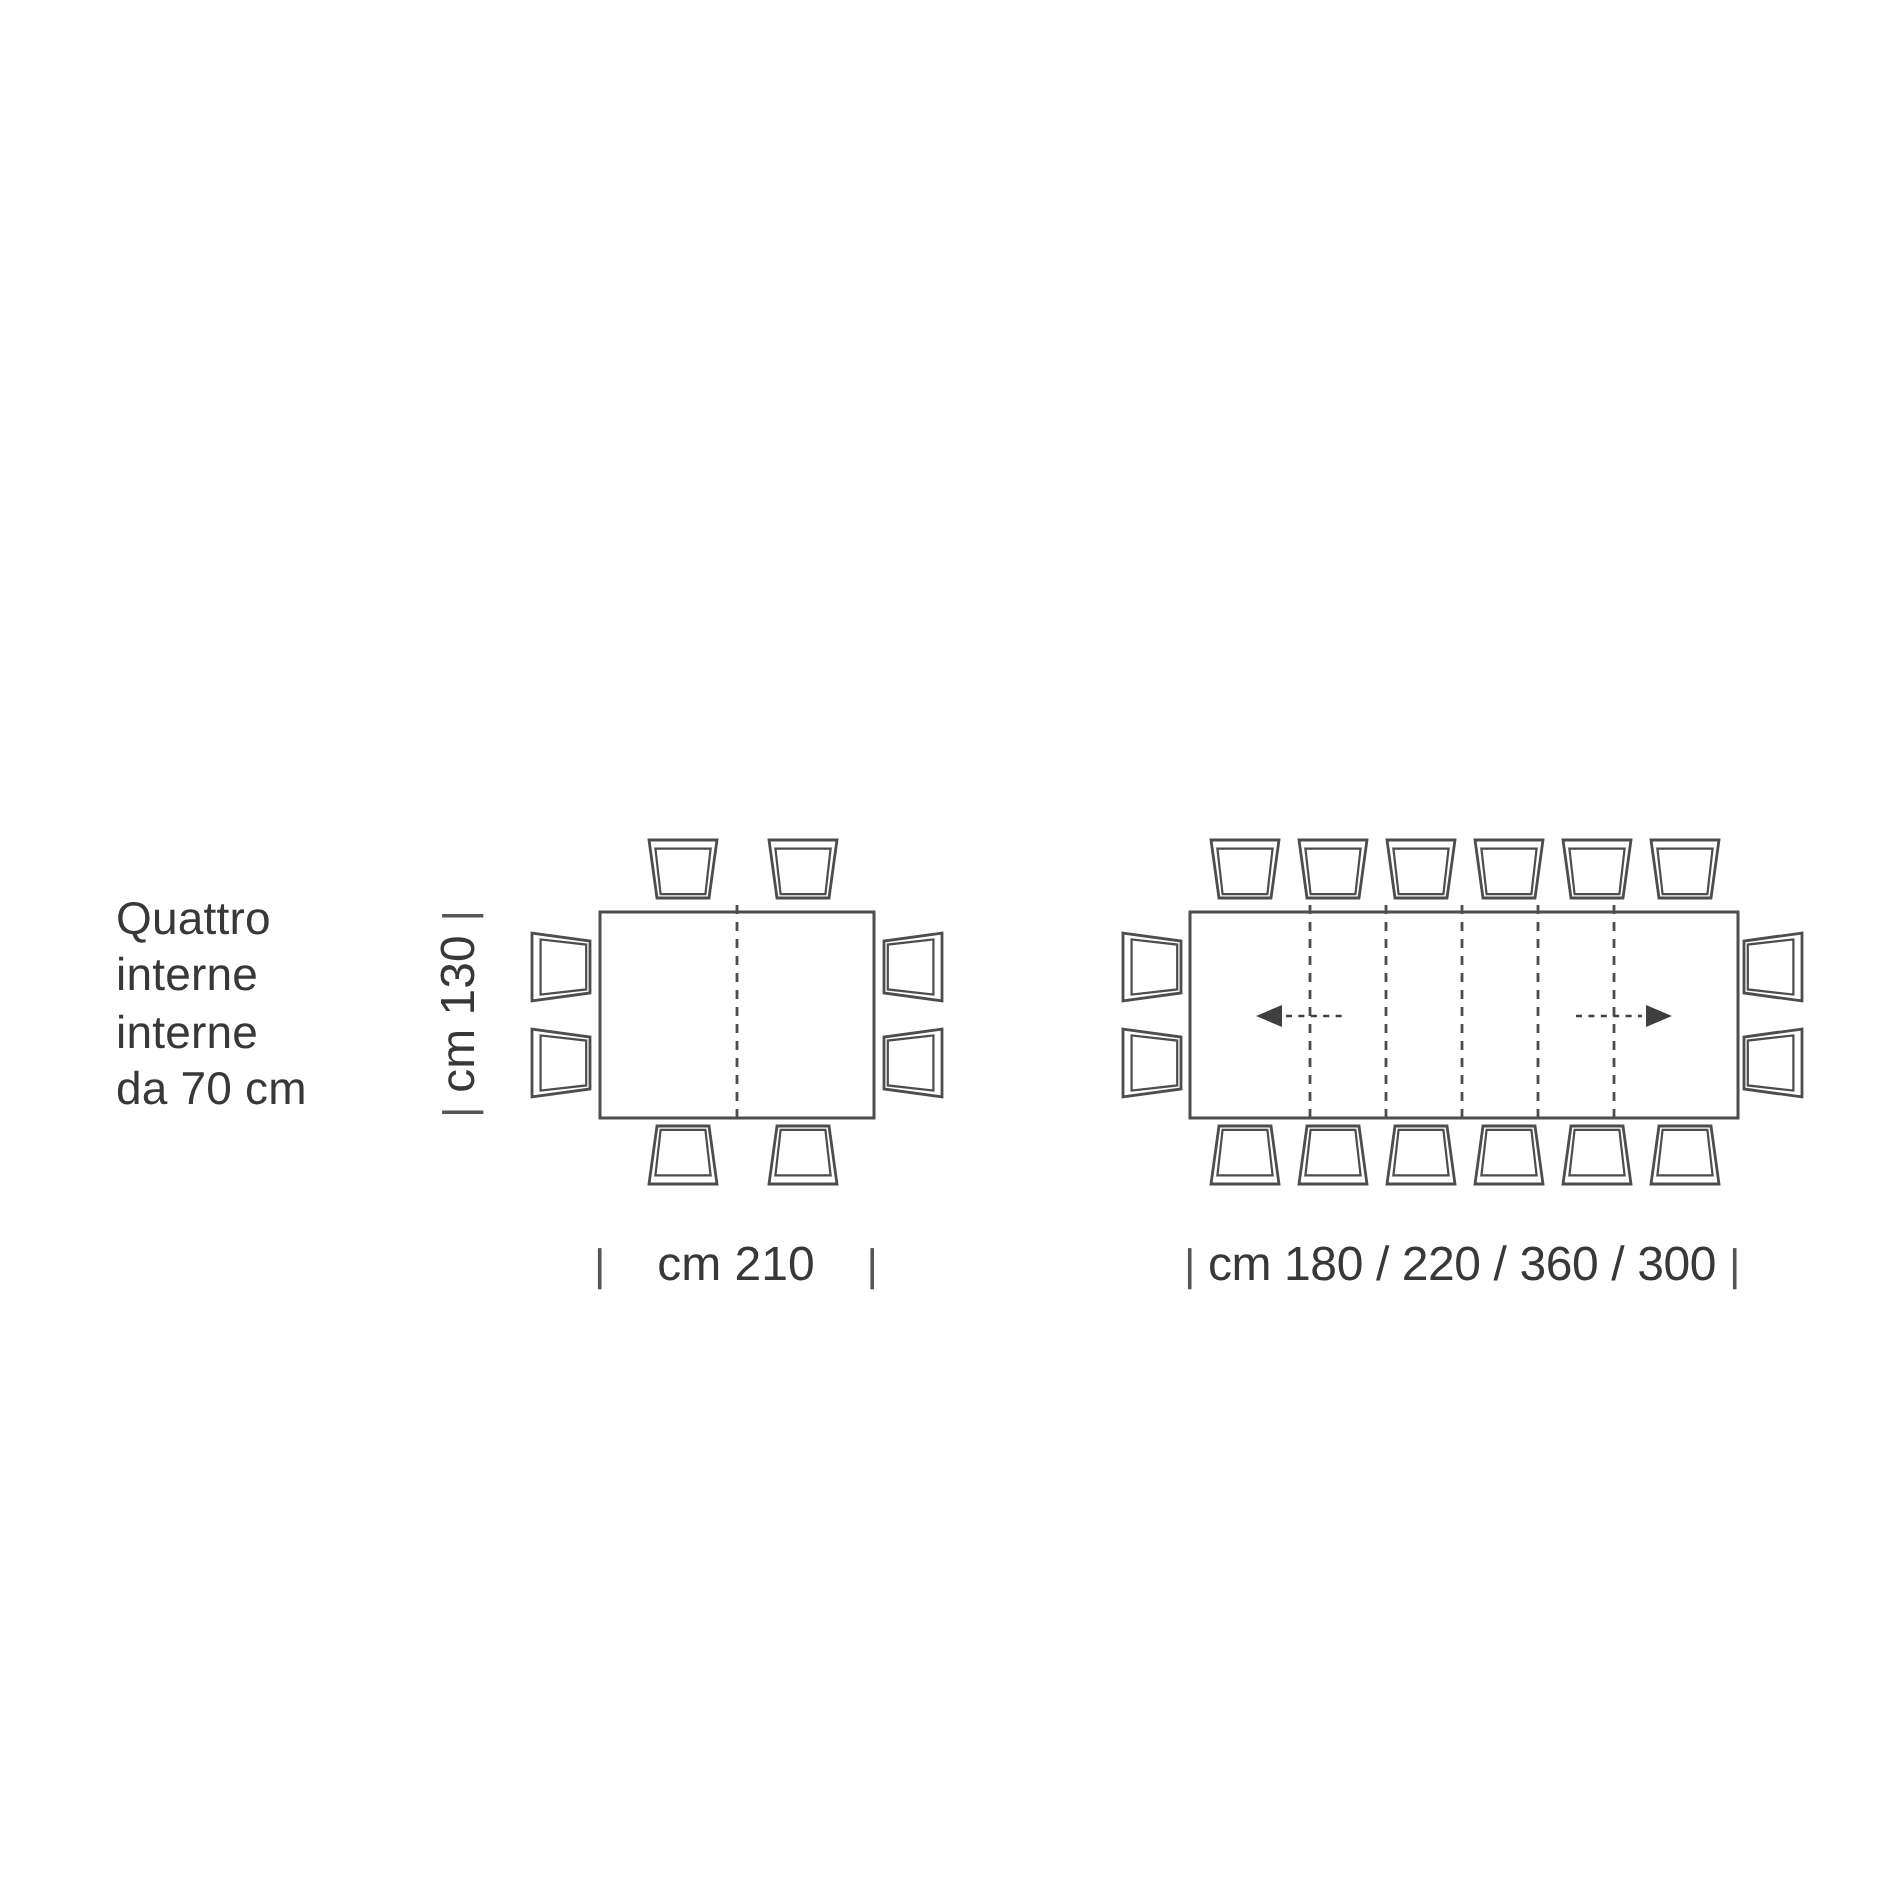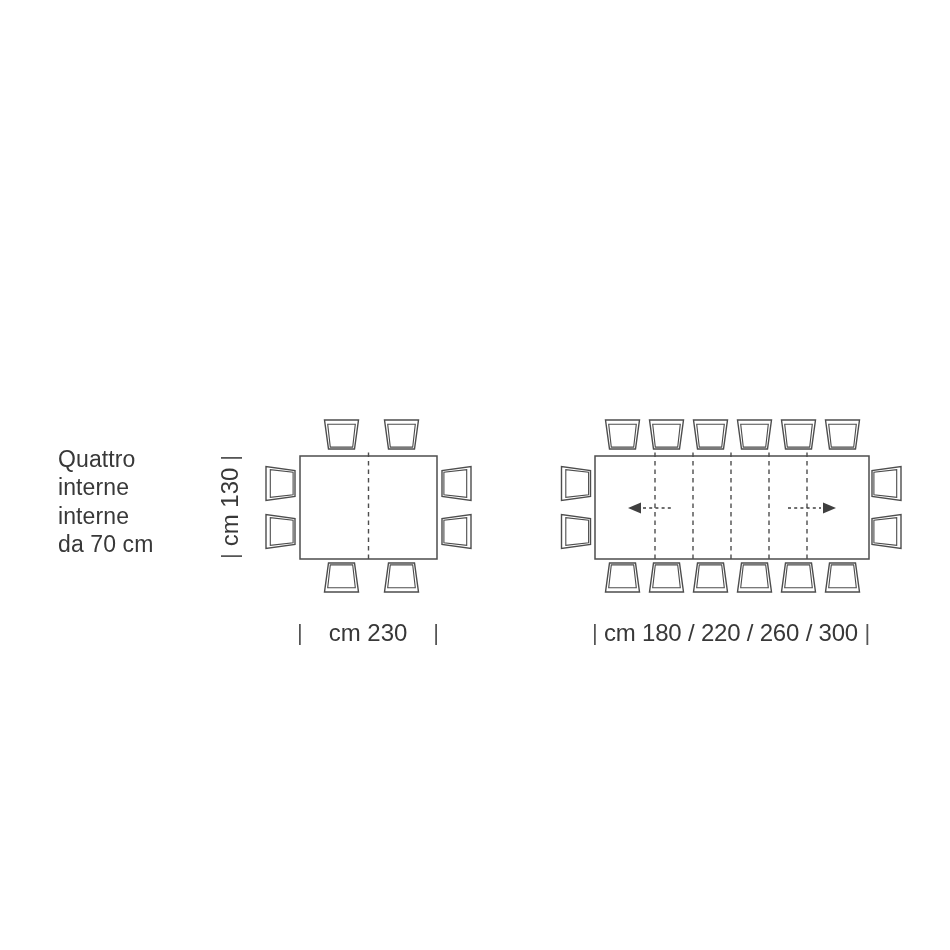--- a/index.html
+++ b/index.html
@@ -131,23 +131,23 @@
 
     <use href="#chair" transform="translate(576,439.5) rotate(-90)"></use>
     <use href="#chair" transform="translate(576,487.5) rotate(-90)"></use>
 
     <use href="#chair" transform="translate(886.5,439.5) rotate(90)"></use>
     <use href="#chair" transform="translate(886.5,487.5) rotate(90)"></use>
   </svg>
 
   <div class="dim dim-w-closed">
     <span class="tick">|</span>
-    <span>cm 230</span>
+    <span>cm 210</span>
     <span class="tick">|</span>
   </div>
 
   <div class="dim dim-w-extended">
     <span class="tick">|</span>
-    <span>cm 180 / 220 / 260 / 300</span>
+    <span>cm 180 / 220 / 360 / 300</span>
     <span class="tick">|</span>
   </div>
 
 </div>
 
 </body></html>

